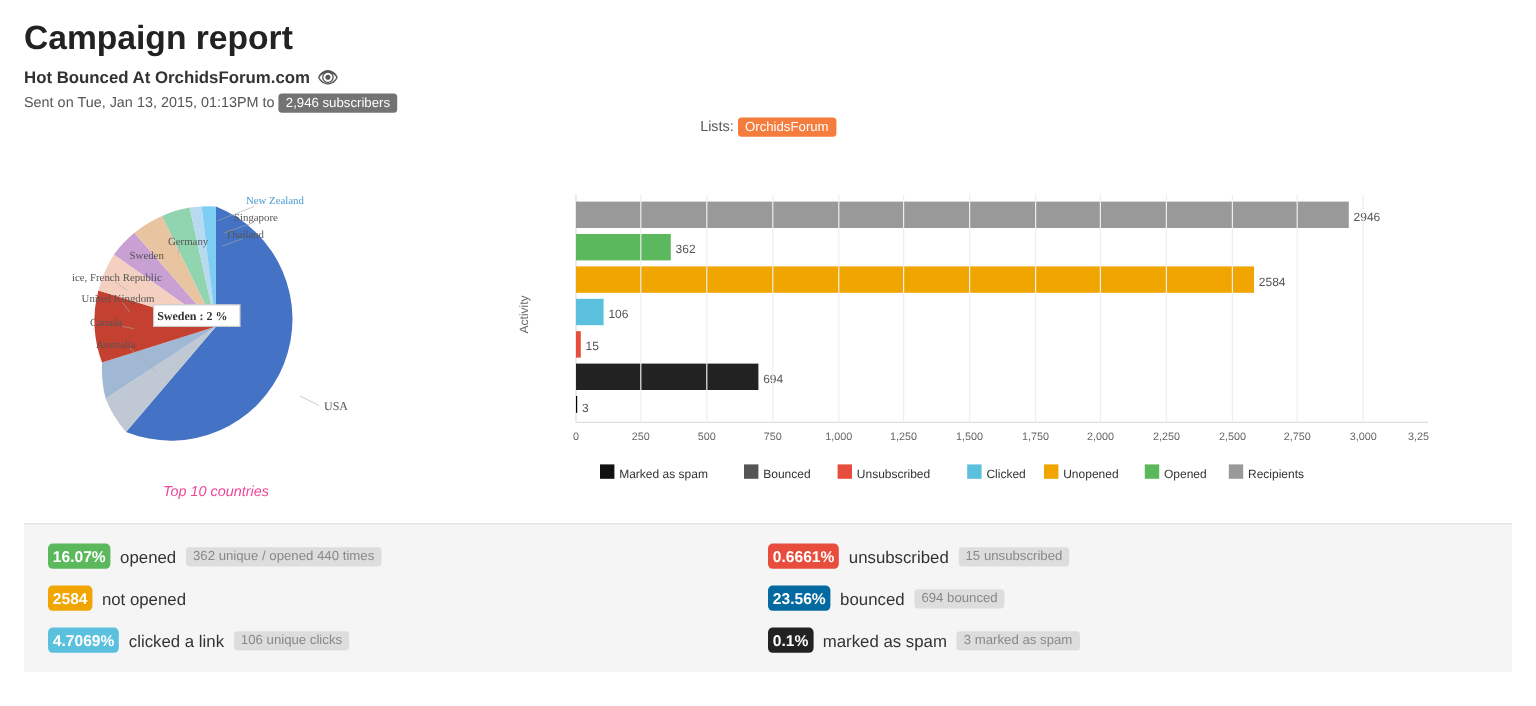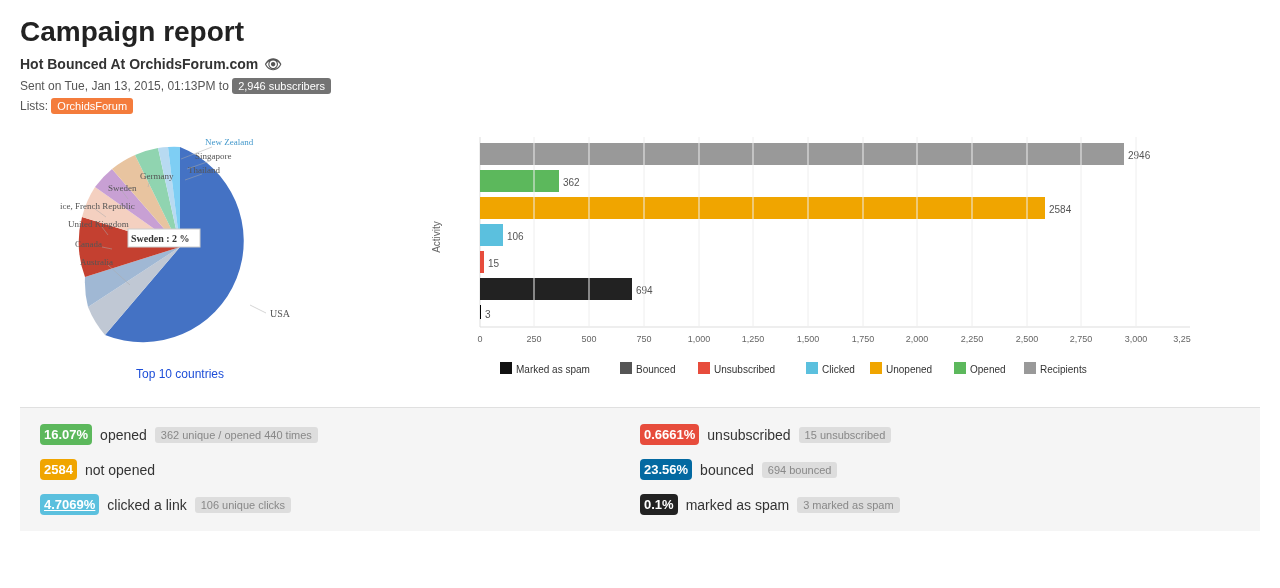--- a/index.html
+++ b/index.html
@@ -6,41 +6,41 @@
     body { font-family: Arial, Helvetica, sans-serif; font-size: 13px; background: #fff; color: #333; width: 1280px; }
 
     .page { padding: 16px 20px; }
 
     h1 { font-size: 28px; font-weight: bold; margin-bottom: 8px; color: #222; }
     .campaign-title { font-size: 14px; font-weight: bold; margin-bottom: 6px; display: flex; align-items: center; gap: 6px; }
     .eye-icon { font-size: 14px; color: #555; }
     .sent-info { font-size: 12px; color: #555; margin-bottom: 4px; }
     .badge-dark { background: #737373; color: #fff; font-size: 11px; padding: 2px 6px; border-radius: 3px; display: inline-block; }
     .badge-orange { background: #f47c3c; color: #fff; font-size: 11px; padding: 2px 6px; border-radius: 3px; display: inline-block; }
-    .lists-line { font-size: 12px; color: #555; margin-bottom: 3px; }
+    .lists-line { font-size: 12px; color: #555; margin-bottom: 28px; text-align: center; }
 
     .charts-row { display: flex; gap: 20px; margin-bottom: 20px; }
 
     
     .pie-container { width: 320px; flex-shrink: 0; display: flex; flex-direction: column; align-items: center; }
     .pie-wrapper { position: relative; width: 280px; height: 240px; font-family: Liberation Serif, serif; }
-    .pie-title { font-size: 12px; color: #1d4ed8; margin-top: 10px; }
+    .pie-title { font-size: 12px; color: #ec4899; margin-top: 20px; font-style: italic; }
 
     
     .bar-container { flex: 1; display: flex; flex-direction: column; padding-top: 10px; }
 
     
     .stats-row { display: flex; gap: 0; background: #f5f5f5; border-top: 1px solid #e0e0e0; padding: 16px 20px; }
     .stats-left { flex: 1; display: flex; flex-direction: column; gap: 14px; }
     .stats-right { flex: 1; display: flex; flex-direction: column; gap: 14px; }
     .stat-item { display: flex; align-items: center; gap: 8px; font-size: 14px; }
     .stat-badge { padding: 3px 4px; border-radius: 4px; font-size: 13px; font-weight: bold; color: #fff; display: inline-block; }
     .stat-badge.green { background: #5cb85c; }
     .stat-badge.orange { background: #f0a500; color: #fff; }
-    .stat-badge.blue { background: #5bc0de; text-decoration: underline; }
+    .stat-badge.blue { background: #5bc0de; }
     .stat-badge.red { background: #e74c3c; }
     .stat-badge.dark { background: #0369a1; }
     .stat-badge.darkest { background: #222; }
     .stat-note { font-size: 11px; color: #888; background: #ddd; padding: 2px 6px; border-radius: 3px; display: inline-block; }
     .stat-label { font-size: 14px; color: #333; }
   </style>
 </head>
 <body>
 
 <div class="page">

